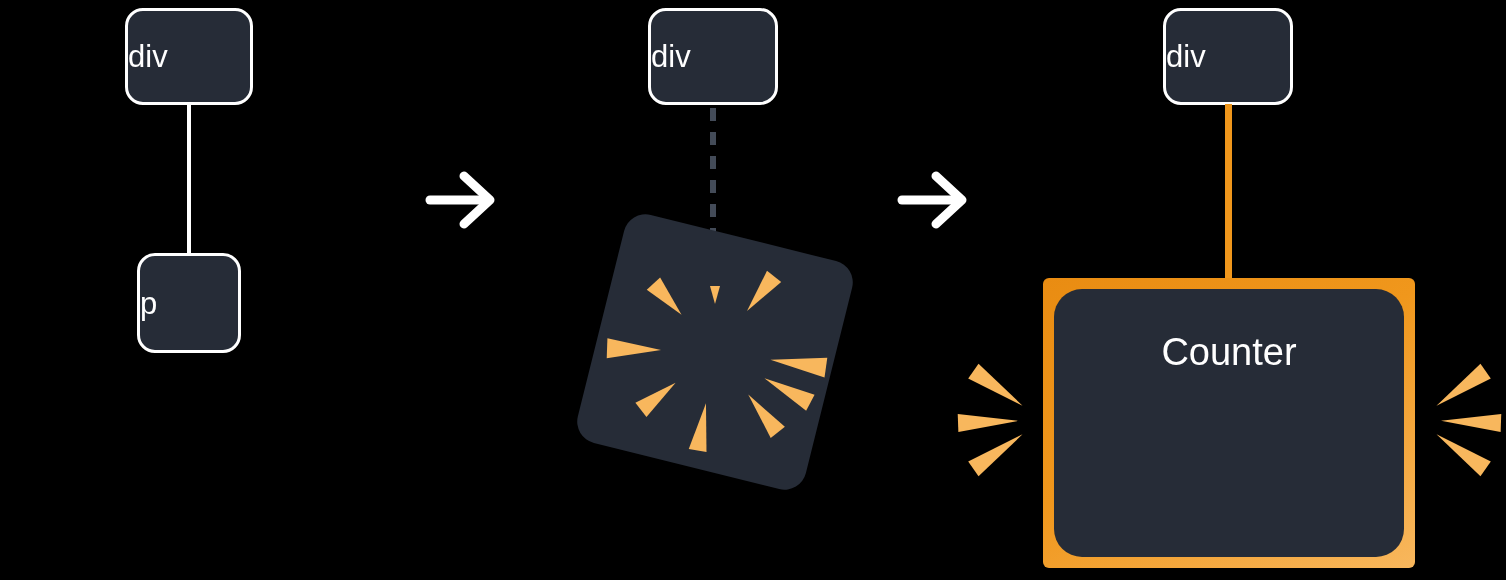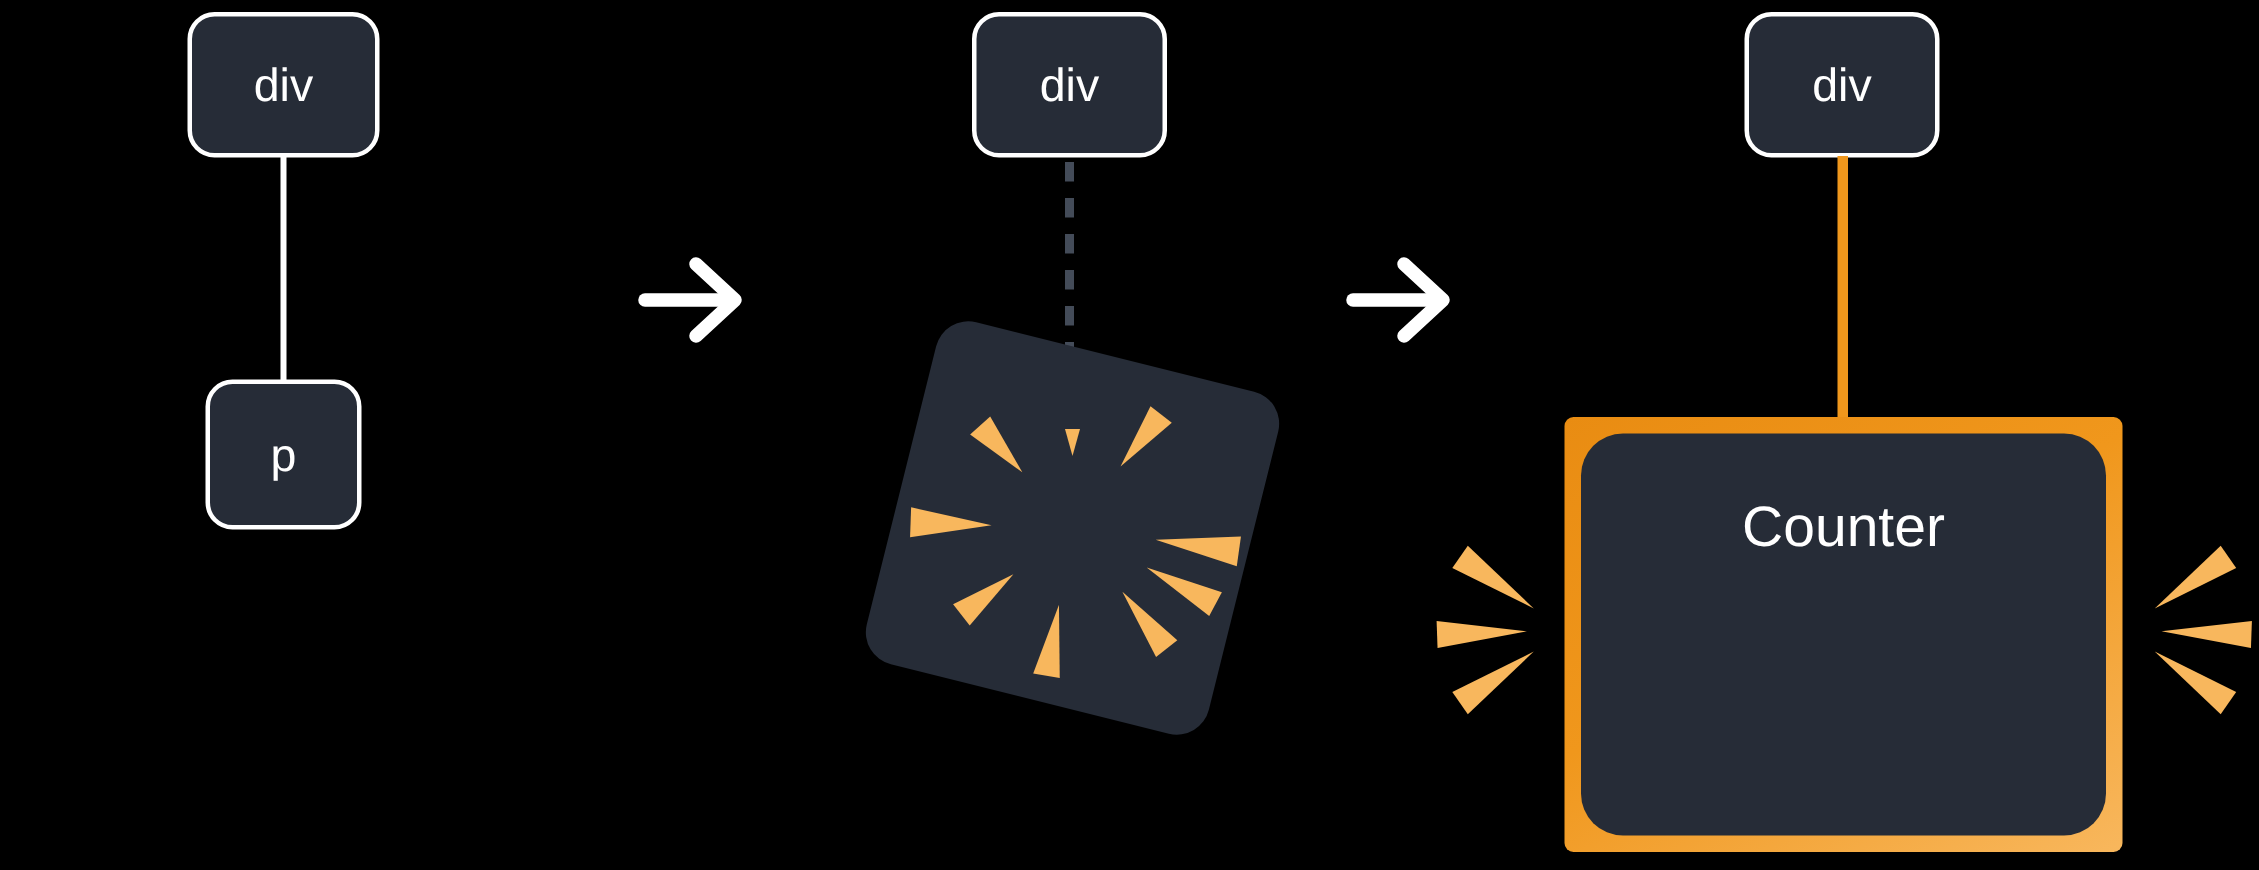--- a/index.html
+++ b/index.html
@@ -21,21 +21,21 @@
     width:1506px;height:580px;
     background:var(--background);
     overflow:hidden;
     font-family:"Liberation Sans", sans-serif;
   }
   .node{
     position:absolute;box-sizing:border-box;
     background:var(--node-fill);
     border:3px solid var(--node-border);
     border-radius:18px;
-    display:flex;align-items:center;justify-content:center;
+    display:flex;align-items:center;
     color:var(--node-text);
     font-size:31px;line-height:1;
   }
   .node-div-1{left:125px;top:8px;width:128px;height:97px;}
   .node-p{left:137px;top:253px;width:104px;height:100px;}
   .node-div-2{left:648px;top:8px;width:130px;height:97px;}
   .node-div-3{left:1163px;top:8px;width:130px;height:97px;}
 
   .edge-white{position:absolute;left:187px;top:104px;width:4px;height:150px;background:var(--edge);}
   .edge-orange{position:absolute;left:1225px;top:104px;width:7px;height:176px;background:var(--orange);}

